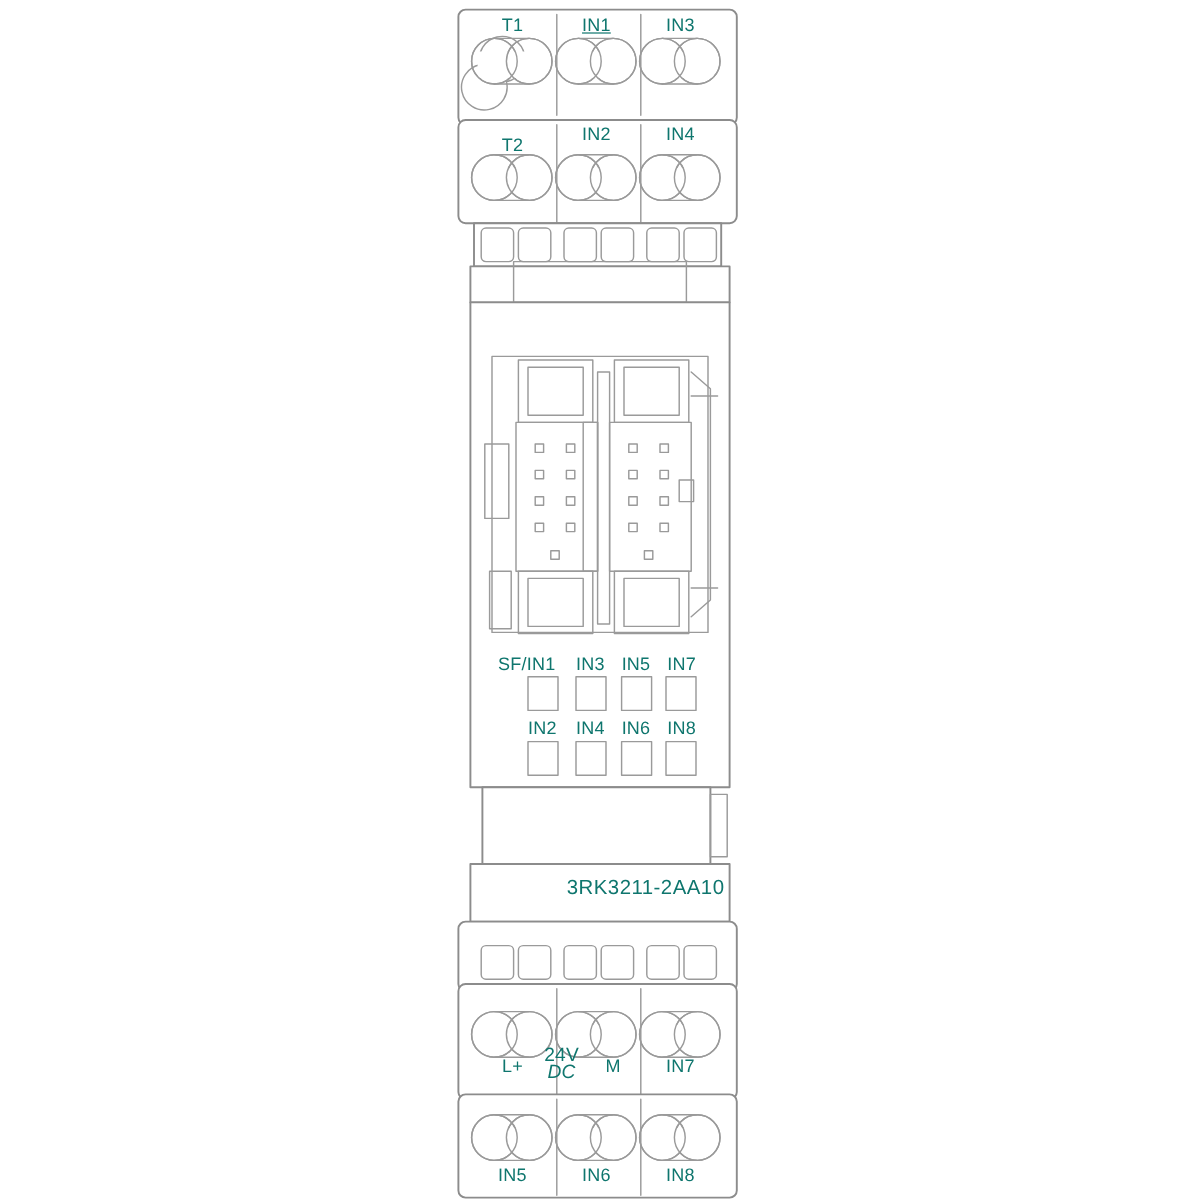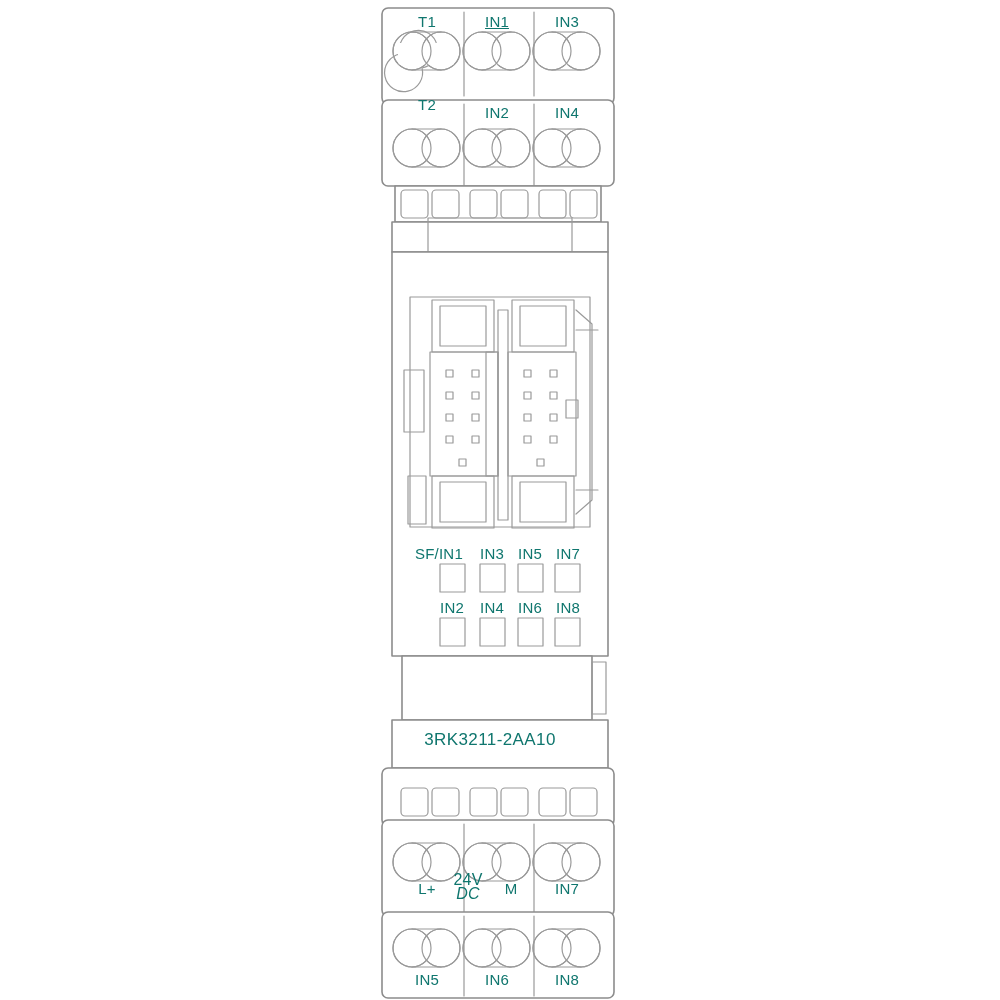--- a/index.html
+++ b/index.html
@@ -51,20 +51,21 @@
     letter-spacing: 0.2px;
     text-align: center;
     line-height: 1.05;
   }
   .lbl.small {
     font-size: 16px;
   }
   .lbl.mpn {
     font-size: 17px;
     letter-spacing: 0.4px;
+    margin-left: 48px;
   }
   .ctr {
     transform: translateX(-50%);
   }
 </style>
 </head>
 <body>
 
 <div id="stage">
 
@@ -294,21 +295,21 @@
       </g>
       <path class="ln-thin" d="M464 916 v80 M534 916 v80"></path>
     </g>
 
   </svg>
 
   <div class="lbl ctr" style="left:427px; top:14px;">T1</div>
   <div class="lbl ctr" style="left:497px; top:14px;text-decoration:underline;">IN1</div>
   <div class="lbl ctr" style="left:567px; top:14px;">IN3</div>
 
-  <div class="lbl ctr" style="left:427px; top:97px;">T2</div>
+  <div class="lbl ctr" style="left:427px; top:114px;">T2</div>
   <div class="lbl ctr" style="left:497px; top:105px;">IN2</div>
   <div class="lbl ctr" style="left:567px; top:105px;">IN4</div>
 
   <div class="lbl ctr" style="left:439px; top:546px;">SF/IN1</div>
   <div class="lbl ctr" style="left:492px; top:546px;">IN3</div>
   <div class="lbl ctr" style="left:530px; top:546px;">IN5</div>
   <div class="lbl ctr" style="left:568px; top:546px;">IN7</div>
 
   <div class="lbl ctr" style="left:452px; top:600px;">IN2</div>
   <div class="lbl ctr" style="left:492px; top:600px;">IN4</div>

